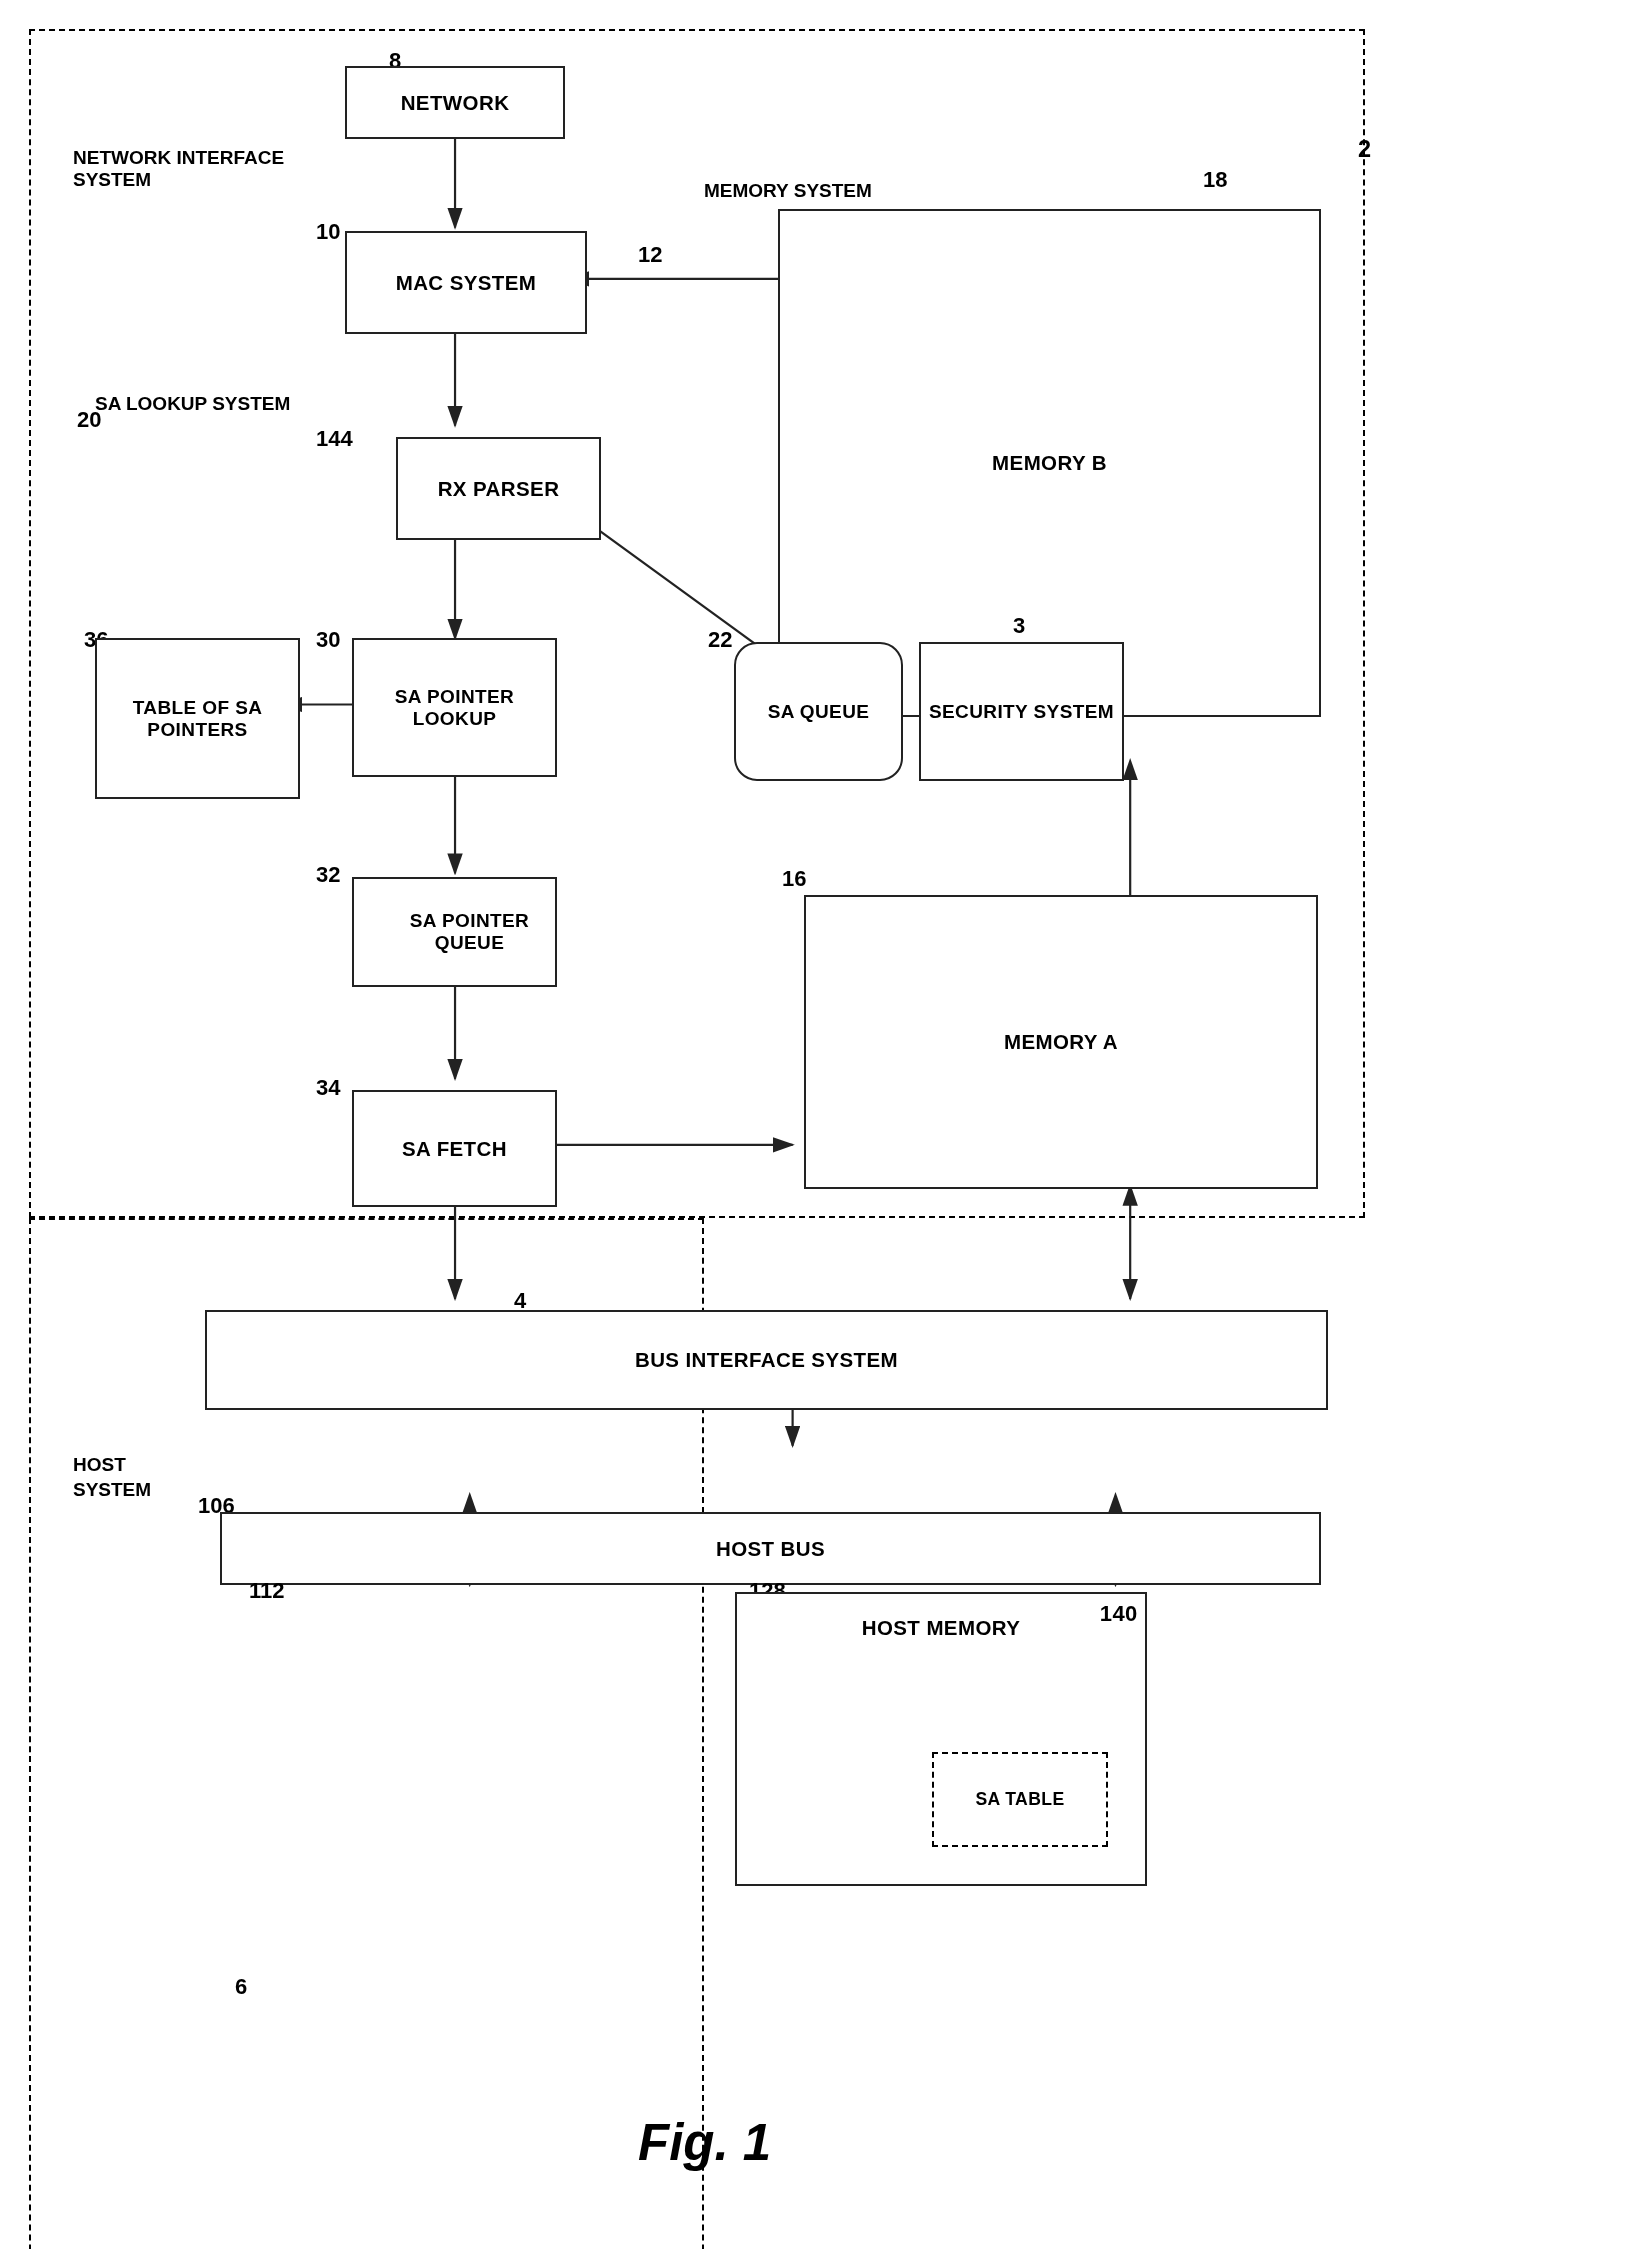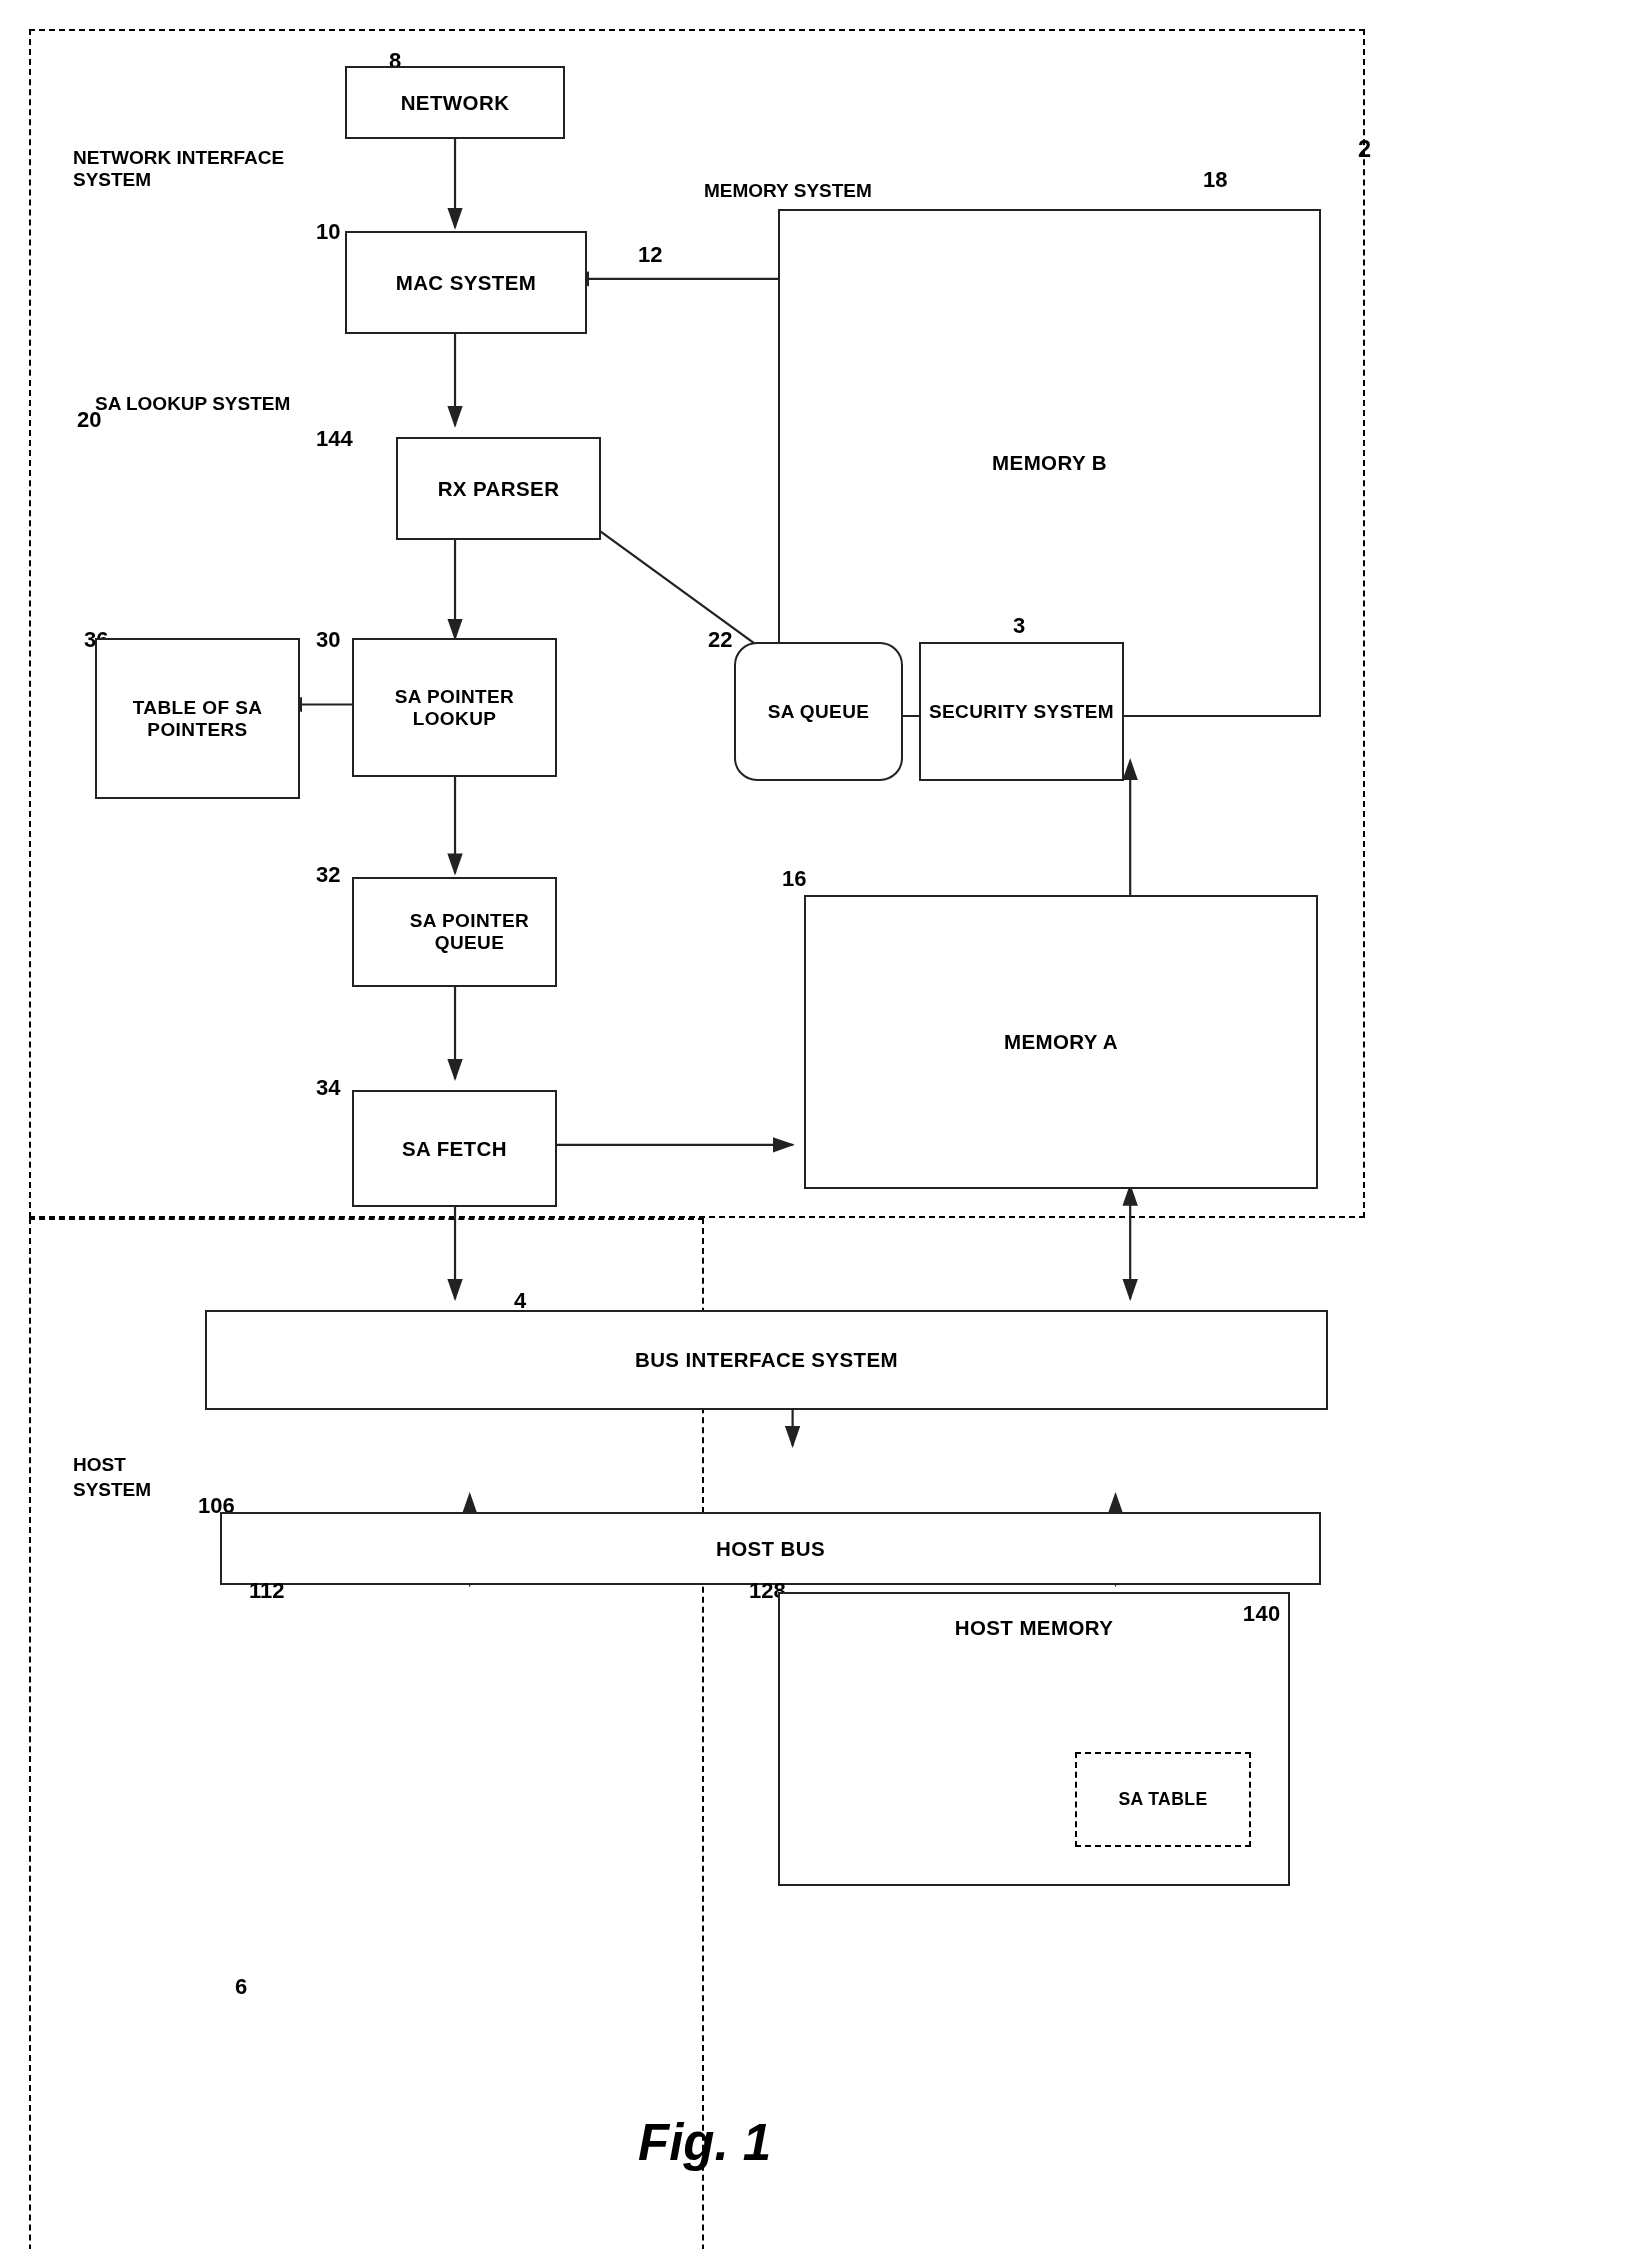--- a/index.html
+++ b/index.html
@@ -221,21 +221,21 @@
 
   <div class="box" style="left:220px; top:1512px; width:1101px; height:73px;">
     <span>HOST BUS</span>
   </div>
 
   <span class="ref-label" style="left:205px; top:1578px;margin-left:44px;">112</span>
 
 
   <span class="ref-label" style="left:749px; top:1578px;">128</span>
 
-  <div class="box" style="left:778px; top:1592px; width:512px; height:294px;">
+  <div class="box" style="left:735px; top:1592px; width:412px; height:294px;">
     <span style="position:absolute; top:22px; left:0; width:100%; text-align:center;">HOST MEMORY</span>
 
     <div class="box-dashed" style="position:absolute; bottom:37px; right:37px; width:176px; height:95px; font-size:17.6px; display:flex; align-items:center; justify-content:center; border-width:2.2px;">
       <span>SA TABLE</span>
     </div>
 
     <span style="position:absolute; top:7.3px; right:7.3px; font-size:22px; font-weight:bold;">140</span>
   </div>
 
   <span class="ref-label" style="left:235px; top:1974px;">6</span>

